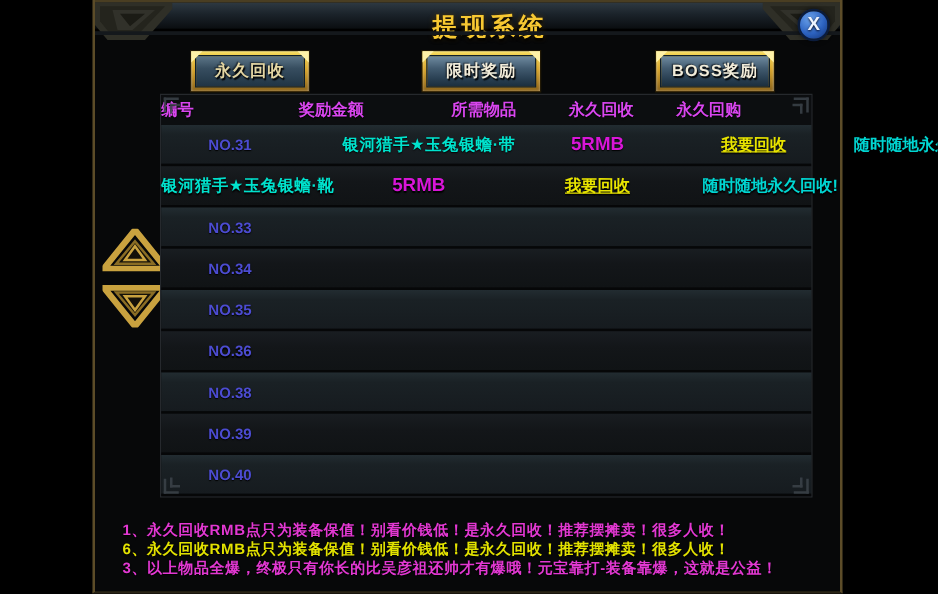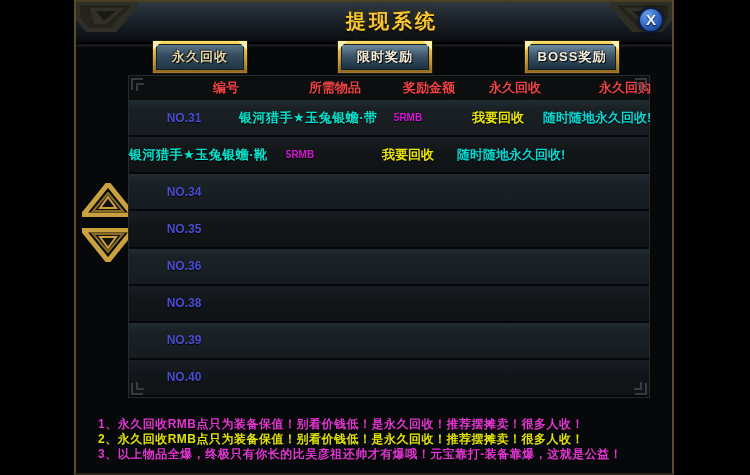--- a/index.html
+++ b/index.html
@@ -6,21 +6,21 @@
   html,body { width:750px; height:475px; background:#000; overflow:hidden;
               font-family:"Liberation Sans","DejaVu Sans",sans-serif; }
   .stage { position:relative; width:750px; height:475px; background:#000; }
 
   
   .window { position:absolute; left:74px; top:0; width:600px; height:475px;
             background:#070809; border-left:2px solid #5c4c28; border-right:2px solid #5c4c28;
             border-bottom:2px solid #2a2416; }
 
   
-  .titlebar { position:absolute; left:0; top:0; width:100%; height:44px;
+  .titlebar { position:absolute; left:0; top:0; width:100%; height:25px;
               background:linear-gradient(180deg,#2e3942 0%,#1b232a 45%,#0a0d10 100%);
               border-top:2px solid #4a3e22; border-bottom:2px solid #000; }
   .titlebar::after { content:""; position:absolute; left:0; bottom:-5px; width:100%; height:3px;
                      background:#14181c; }
   .title { position:absolute; left:0; top:6px; width:100%; text-align:center; text-indent:36px;
            font-size:20px; font-weight:bold; letter-spacing:3px; color:#f7c832;
            text-shadow:0 2px 2px #000, 0 0 4px #5a3c00; }
   .corner-ornament { position:absolute; top:0; width:62px; height:33px; }
   .corner-ornament.right { right:0; transform:scaleX(-1); }
   .corner-ornament.left { left:0; }
@@ -45,32 +45,32 @@
   .tab-btn::after  { right:0; border-left:9px solid transparent; }
   .tab-btn.active .inner { background:linear-gradient(180deg,#5d7688 0%,#374e60 40%,#203444 100%);
              color:#e3d5a2; }
   .tab1 { left:77px; } .tab2 { left:262px; } .tab3 { left:449px; }
 
   
   .table { position:absolute; left:52px; top:75px; width:522px; height:323px;
            background:#0b0d0e; border:1px solid #26292d; display:flex; flex-direction:column; }
   .thead { height:24px; display:grid; grid-template-columns:110px 122px 94px 86px 110px;
            align-items:center; background:#0c0e10; }
-  .th { text-align:right; font-size:13px; font-weight:bold; color:#ef4444;
+  .th { text-align:left; font-size:13px; font-weight:bold; color:#d946ef;
         text-shadow:0 1px 1px #000; }
   .tbody { flex:1; display:flex; flex-direction:column; }
   .trow { flex:1; display:grid; grid-template-columns:110px 122px 94px 86px 110px;
-          align-items:center; border-bottom:2px solid #060708; }
+          align-items:center; border-bottom:2px solid #060708;gap:35px; }
   .trow:nth-child(odd)  { background:linear-gradient(180deg,#222c31 0%,#1a2125 25%,#161b1f 100%); }
   .trow:nth-child(even) { background:linear-gradient(180deg,#191d21 0%,#131619 40%,#101315 100%); }
   .td { text-align:center; font-size:13px; font-weight:bold; white-space:nowrap; }
   .td.no     { color:#4c4cd2; font-size:12px; text-shadow:0 1px 1px #000; }
   .td.item   { color:#00e2cd; text-shadow:0 1px 1px #000; letter-spacing:0.5px; }
-  .td.amount { color:#d816d8; font-size:10px; text-shadow:0 1px 1px #000; }
-  .td.recycle{ color:#e8e400; cursor:pointer; text-shadow:0 1px 1px #000; }
+  .td.amount { color:#d816d8; font-size:15px; text-shadow:0 1px 1px #000; }
+  .td.recycle{ color:#e8e400; text-decoration:underline; cursor:pointer; text-shadow:0 1px 1px #000; }
   .td.repur  { color:#00d6d2; text-align:left; padding-left:2px; text-shadow:0 1px 1px #000; }
 
   
   .bracket { position:absolute; width:16px; height:16px; opacity:0.85; }
   .bracket i { position:absolute; border:2px solid #3c434a; }
   .bracket i.b1 { left:0; top:0; width:12px; height:12px; border-right:none; border-bottom:none; }
   .bracket i.b2 { left:5px; top:5px; width:8px; height:8px; border-right:none; border-bottom:none; }
   .bracket.tl { left:2px; top:2px; }
   .bracket.tr { right:2px; top:2px; transform:scaleX(-1); }
   .bracket.bl { left:2px; bottom:2px; transform:scaleY(-1); }
@@ -148,41 +148,48 @@
           <i class="b1"></i>
           <i class="b2"></i>
         </div>
       <div class="bracket br">
           <i class="b1"></i>
           <i class="b2"></i>
         </div>
 
       <div class="thead">
         <div class="th">编号</div>
+        <div class="th">奖励金额</div>
         <div class="th">所需物品</div>
-        <div class="th">奖励金额</div>
         <div class="th">永久回收</div>
         <div class="th">永久回购</div>
       </div>
 
       <div class="tbody">
         <div class="trow">
           <div class="td no">NO.31</div>
           <div class="td item">银河猎手★玉兔银蟾·带</div>
           <div class="td amount">5RMB</div>
           <div class="td recycle">我要回收</div>
           <div class="td repur">随时随地永久回收!</div>
         </div>
         <div class="trow">
           <div class="td item">银河猎手★玉兔银蟾·靴</div>
           <div class="td amount">5RMB</div>
           <div class="td recycle">我要回收</div>
           <div class="td repur">随时随地永久回收!</div>
         </div>
         <div class="trow">
+          <div class="td no">NO.33</div>
+          <div class="td item"></div>
+          <div class="td amount"></div>
+          <div class="td recycle"></div>
+          <div class="td repur"></div>
+        </div>
+        <div class="trow">
           <div class="td no">NO.34</div>
           <div class="td item"></div>
           <div class="td amount"></div>
           <div class="td recycle"></div>
           <div class="td repur"></div>
         </div>
         <div class="trow">
           <div class="td no">NO.35</div>
           <div class="td item"></div>
           <div class="td amount"></div>
@@ -215,18 +222,18 @@
           <div class="td item"></div>
           <div class="td amount"></div>
           <div class="td recycle"></div>
           <div class="td repur"></div>
         </div>
       </div>
     </div>
 
     <div class="notes">
       <div class="note" style="color: rgb(226, 56, 210);">1、永久回收RMB点只为装备保值！别看价钱低！是永久回收！推荐摆摊卖！很多人收！</div>
-      <div class="note" style="color: rgb(226, 226, 0);">2、永久回收RMB点只为装备保值！别看价钱低！是永久回收！推荐摆摊卖！很多人收！</div>
+      <div class="note" style="color: rgb(226, 226, 0);">6、永久回收RMB点只为装备保值！别看价钱低！是永久回收！推荐摆摊卖！很多人收！</div>
       <div class="note" style="color: rgb(226, 56, 210);">3、以上物品全爆，终极只有你长的比吴彦祖还帅才有爆哦！元宝靠打-装备靠爆，这就是公益！</div>
     </div>
 
   </div>
 </div>
 
 </body></html>

